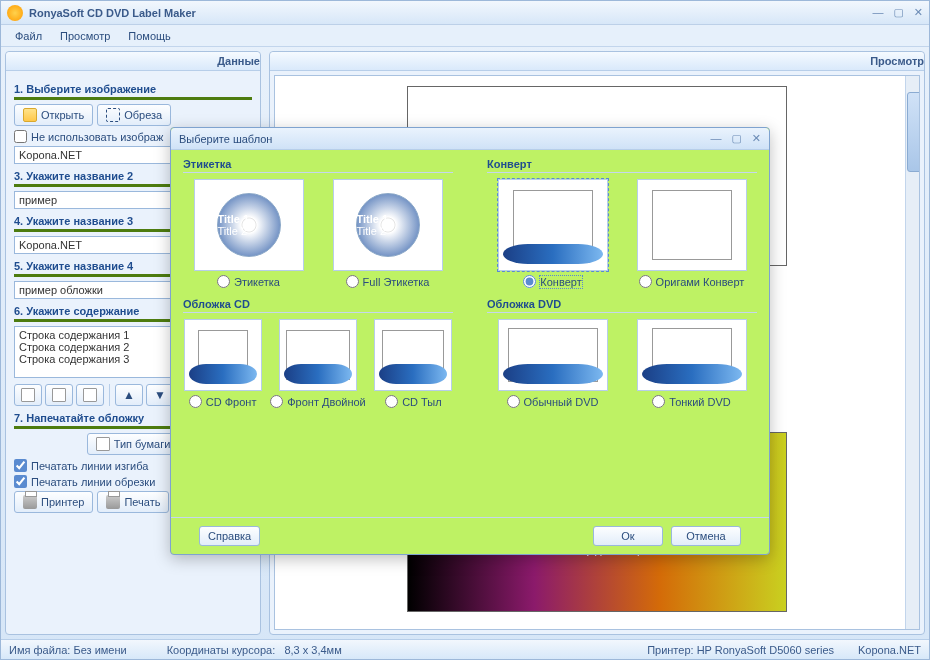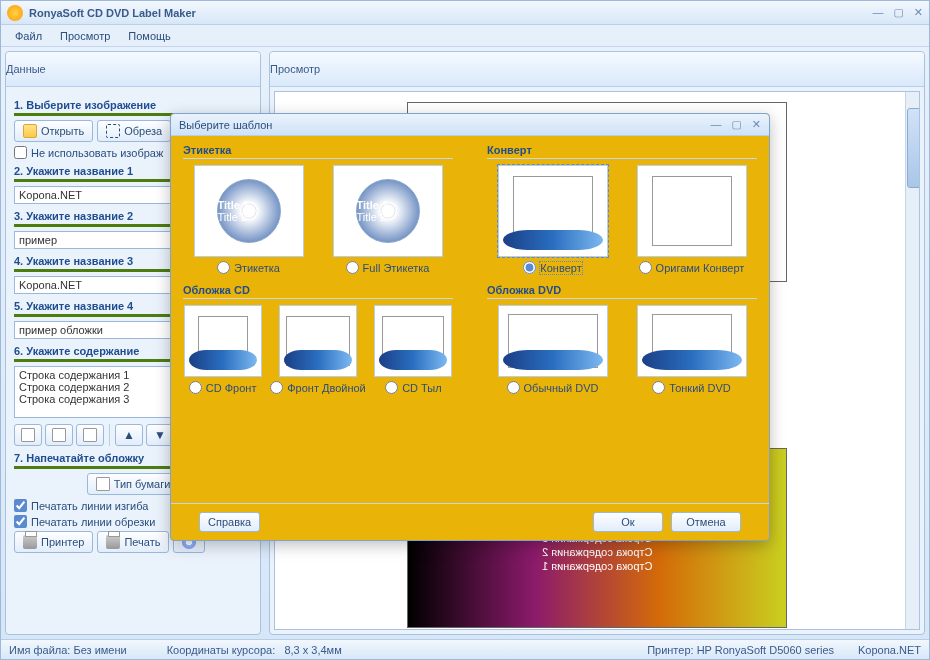--- a/index.html
+++ b/index.html
@@ -9,21 +9,21 @@
 .titlebar { height: 24px; background: linear-gradient(#f2f7fd,#d7e7f8); display: flex; align-items: center; padding: 0 6px; border-bottom: 1px solid #bcd0e8; }
 .titlebar .app-icon { width:16px;height:16px;background:radial-gradient(circle,#ffd24d,#ff9a00);border-radius:50%;margin-right:6px;}
 .titlebar .title { color:#3a5a8a;font-weight:bold; }
 .titlebar .win-ctrls { margin-left:auto;display:flex;gap:10px;color:#6b8bb5;}
 .titlebar .win-ctrls span{cursor:pointer;}
 .menubar { height:22px; background:#e6f0fb; display:flex; gap:6px; padding:0 8px; align-items:center; border-bottom:1px solid #c2d5ec; }
 .menubar span{color:#2b4d7e; padding:2px 6px;}
 
 .body-row{flex:1;display:flex;min-height:0;}
 .panel{border:1px solid #a9c2e0; background:#eaf2fc; border-radius:4px; margin:4px;}
-.panel-head{background:linear-gradient(#f5faff,#d9e9fb);border-bottom:1px solid #b7cee9; text-align:left;color:#3a5a8a;font-weight:normal;padding:11px 0;border-radius:4px 4px 0 0;}
+.panel-head{background:linear-gradient(#f5faff,#d9e9fb);border-bottom:1px solid #b7cee9; text-align:right;color:#3a5a8a;font-weight:bold;padding:3px 0;border-radius:4px 4px 0 0;}
 
 .left{width:256px;display:flex;flex-direction:column;}
 .left .content{padding:6px 8px 8px 8px;overflow:hidden;flex:1;}
 .section-h{color:#1f4d8f;font-weight:bold;margin:6px 0 4px 0;border-bottom:3px solid #4d7c0f;padding-bottom:2px;}
 .row{display:flex;gap:4px;align-items:center;margin-bottom:4px;}
 .btn{background:linear-gradient(#fdfeff,#e2edfa);border:1px solid #9ab8dc;border-radius:3px;padding:3px 8px;color:#2b4d7e;display:inline-flex;align-items:center;gap:4px;cursor:pointer;}
 .icon{width:14px;height:14px;display:inline-block;}
 .icon.folder{background:linear-gradient(#ffe38a,#ffc84a);border:1px solid #d9a92e;border-radius:2px;}
 .icon.crop{border:1px dashed #2b4d7e;border-radius:2px;}
 .icon.print{background:linear-gradient(#ccc,#999);border-radius:2px;position:relative;}
@@ -44,21 +44,21 @@
 .preview .cover-t{width:380px;height:180px;border:1px solid #666;margin-top:10px;display:flex;align-items:center;justify-content:center;color:#444;transform:scaleX(-1);background:#fff;}
 .preview .cover-b{width:380px;height:180px;border:1px solid #666;margin-top:356px;position:absolute;display:flex;flex-direction:column;align-items:center;justify-content:center;gap:2px;background:linear-gradient(90deg,#000,#8b1a6b,#d46b08,#c9d020);color:#fff;}
 .preview .cover-b span{transform:scaleX(-1);}
 .scrollbar{width:14px;background:#e6eef7;border-left:1px solid #c2d5ec;position:absolute;right:0;top:0;bottom:0;}
 .scrollbar .thumb{background:linear-gradient(#d0e2f7,#a9c6e8);border:1px solid #8aabd2;border-radius:3px;margin:16px 1px;height:80px;}
 
 .statusbar{height:20px;background:linear-gradient(#f2f7fd,#d7e8f9);border-top:1px solid #b7cee9;display:flex;align-items:center;padding:0 8px;color:#3a5a8a;gap:40px;}
 .statusbar .r{margin-left:auto;display:flex;gap:24px;}
 
 
-.dialog{position:absolute;left:170px;top:113px;width:600px;height:428px;border:1px solid #7fa3cf;background:#eab308;border-radius:4px;box-shadow:0 4px 16px rgba(0,0,0,.25);display:flex;flex-direction:column;}
+.dialog{position:absolute;left:170px;top:127px;width:600px;height:428px;border:1px solid #7fa3cf;background:#bef264;border-radius:4px;box-shadow:0 4px 16px rgba(0,0,0,.25);display:flex;flex-direction:column;}
 .dialog .dtitle{height:22px;background:linear-gradient(#eaf3fd,#cfe2f7);display:flex;align-items:center;padding:0 8px;color:#2b4d7e;border-bottom:1px solid #b7cee9;border-radius:4px 4px 0 0;}
 .dialog .dtitle .win-ctrls{margin-left:auto;display:flex;gap:10px;color:#6b8bb5;}
 .dialog .dbody{flex:1;padding:8px 12px;display:grid;grid-template-columns:1fr 1fr;column-gap:34px;overflow:hidden;}
 .dlg-sec-h{color:#1f4d8f;font-weight:bold;border-bottom:1px solid #c5d7ee;padding-bottom:2px;margin-bottom:6px;grid-column:span 1;}
 .grid{display:grid;grid-template-columns:repeat(2,1fr);gap:8px;}
 .opt{display:flex;flex-direction:column;align-items:center;gap:4px;}
 .thumb{width:110px;height:92px;border:1px solid #b7cee9;background:#fff;display:flex;align-items:center;justify-content:center;position:relative;overflow:hidden;}
 .thumb.sel{outline:1px dashed #5a8bd0;}
 .thumb .disc{width:64px;height:64px;border-radius:50%;background:radial-gradient(circle,#fff 14%,#e3e3e3 16%,#fff 18%,#2a5aa6 100%);border:1px solid #8aa7c7;display:flex;flex-direction:column;justify-content:center;color:#fff;font-size:8px;}
 .thumb .wave{position:absolute;bottom:6px;left:4px;right:4px;height:20px;background:linear-gradient(90deg,#1b3f86,#2a6ec0,#7cb8f0);border-radius:50%/100%;}
@@ -102,21 +102,20 @@
           <span class="btn">
               <span class="icon crop"></span>
               <span>Обреза</span>
             </span>
         </div>
         <label class="chk">
             <input type="checkbox" style="">
             <span>Не использовать изображ</span>
           </label>
 
-        <div class="section-h">2. Укажите название 1</div>
         <input type="text" value="Kopona.NET" style="">
 
         <div class="section-h">3. Укажите название 2</div>
         <input type="text" value="пример" style="">
 
         <div class="section-h">4. Укажите название 3</div>
         <input type="text" value="Kopona.NET" style="">
 
         <div class="section-h">5. Укажите название 4</div>
         <input type="text" value="пример обложки" style="">

